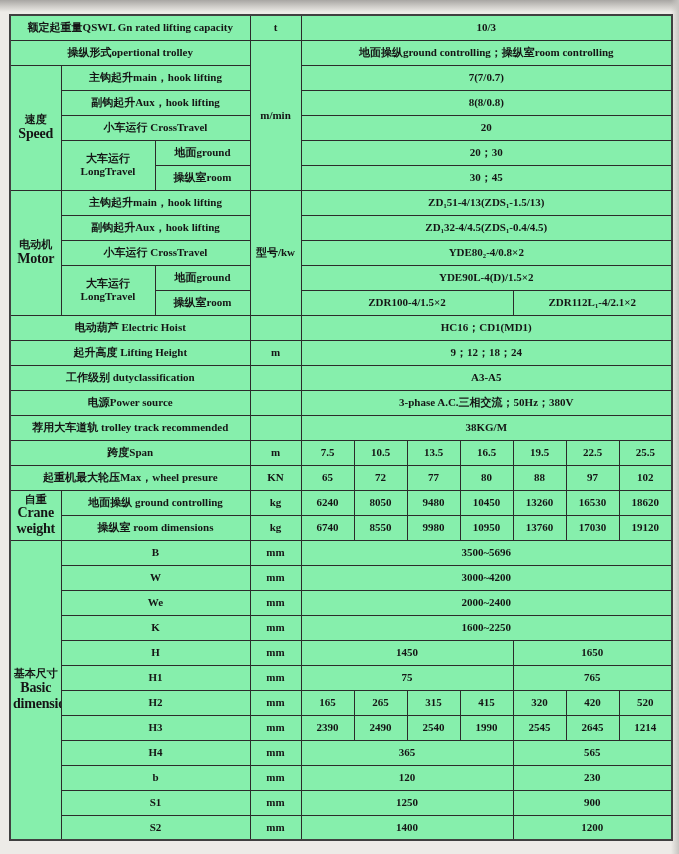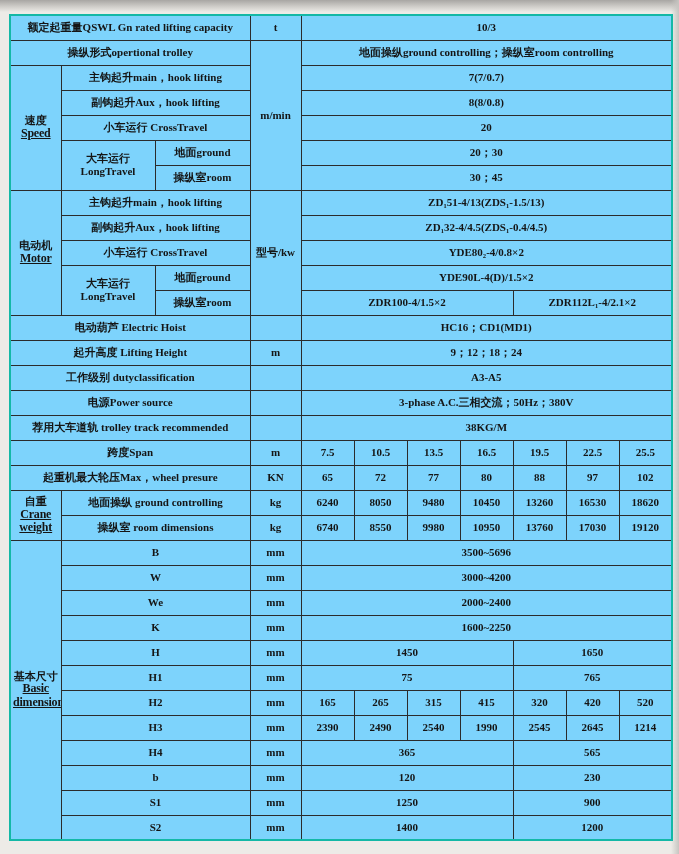--- a/index.html
+++ b/index.html
@@ -15,38 +15,38 @@
   }
   .scan-edge {
     position: absolute; top: 0; right: 0; width: 8px; height: 854px;
     background: linear-gradient(270deg, #c7c5c1 0%, rgba(237,235,231,0) 100%);
   }
   .sheet { position: relative; padding: 14px 0 0 9px; }
   table.spec {
     border-collapse: collapse;
     table-layout: fixed;
     width: 662px;
-    background: #7dd3fc;
-    border: 2px solid #14b8a6;
+    background: #86efac;
+    border: 2px solid #404040;
   }
   td {
     border: 1px solid #2b2b2b;
     height: 25px;
     padding: 0 2px;
     text-align: center;
     vertical-align: middle;
     font-size: 11px;
     font-weight: bold;
     color: #151515;
     line-height: 1.15;
     overflow: hidden;
   }
   td .ln { display: block; }
   .grp { font-size: 11px; margin-left: 36px; }
-  .grp .en { font-size: 12px; letter-spacing: -0.2px; text-decoration: underline; }
+  .grp .en { font-size: 14px; letter-spacing: -0.2px; }
   .val { font-size: 11px; }
   .unt { font-size: 11px; }
 </style>
 </head>
 <body>
 
 <div class="scan-top"></div>
 <div class="scan-edge"></div>
 
 <div class="sheet">

